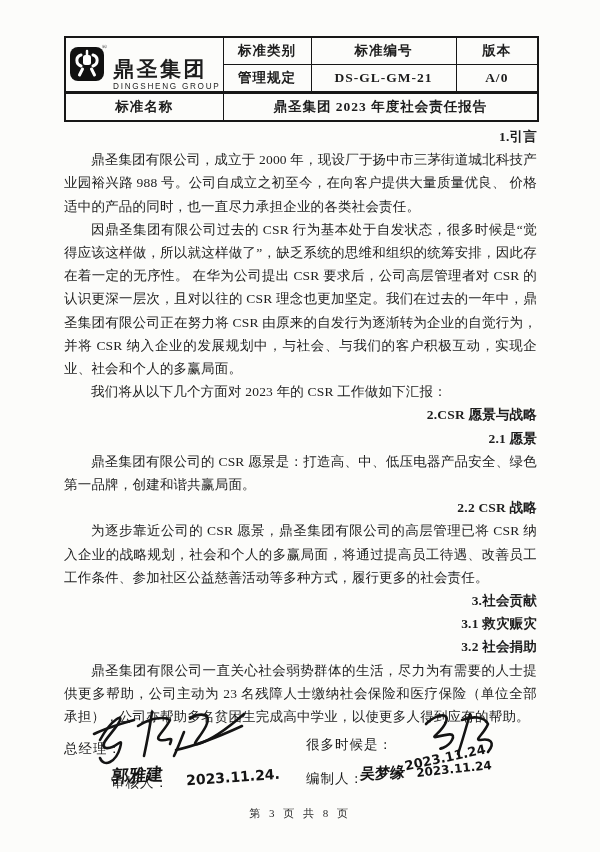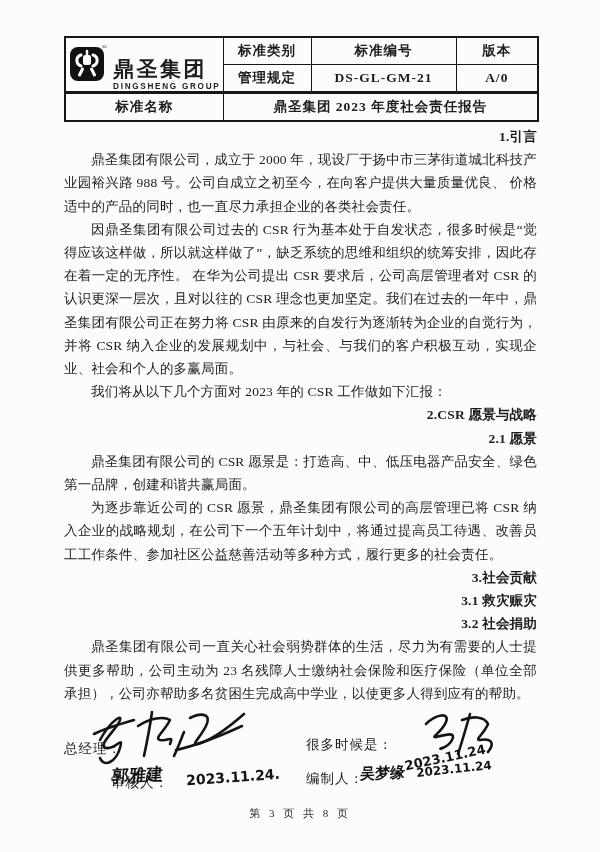--- a/index.html
+++ b/index.html
@@ -28,21 +28,21 @@
     position:absolute; top:-3px; right:-1px; font-size:7px; font-weight:400;
     letter-spacing:0;
   }
   .brand-text { display:flex; flex-direction:column; align-items:flex-start; }
   .brand-cn {
     font-family:"Liberation Sans","DejaVu Sans",sans-serif;
     font-size:21px; font-weight:900; letter-spacing:2.5px; line-height:1;margin-top:20px;
   }
   .brand-en {
     font-family:"Liberation Sans","DejaVu Sans",sans-serif;
-    font-size:8.2px; font-weight:700; letter-spacing:1.7px; margin-top:3px;
+    font-size:8.2px; font-weight:400; letter-spacing:1.7px; margin-top:3px;
   }
   
   .doc-body {
     position:absolute; left:64px; top:125px; width:473px;
     font-size:13.5px; line-height:23.2px; letter-spacing:0.2px;
   }
   .doc-body p { margin:0; text-indent:2em; text-align:justify; }
   .doc-body p.h { font-weight:700; text-align:right; }
   
   .sigs { position:absolute; left:64px; top:704px; width:473px; height:98px; }
@@ -120,21 +120,22 @@
     </table>
 
   <div class="doc-body">
     <p class="h">1.引言</p>
     <p>鼎圣集团有限公司，成立于 2000 年，现设厂于扬中市三茅街道城北科技产业园裕兴路 988 号。公司自成立之初至今，在向客户提供大量质量优良、 价格适中的产品的同时，也一直尽力承担企业的各类社会责任。</p>
     <p>因鼎圣集团有限公司过去的 CSR 行为基本处于自发状态，很多时候是“觉得应该这样做，所以就这样做了”，缺乏系统的思维和组织的统筹安排，因此存在着一定的无序性。 在华为公司提出 CSR 要求后，公司高层管理者对 CSR 的认识更深一层次，且对以往的 CSR 理念也更加坚定。我们在过去的一年中，鼎圣集团有限公司正在努力将 CSR 由原来的自发行为逐渐转为企业的自觉行为，并将 CSR 纳入企业的发展规划中，与社会、与我们的客户积极互动，实现企业、社会和个人的多赢局面。</p>
     <p>我们将从以下几个方面对 2023 年的 CSR 工作做如下汇报：</p>
     <p class="h">2.CSR 愿景与战略</p>
     <p class="h">2.1 愿景</p>
     <p>鼎圣集团有限公司的 CSR 愿景是：打造高、中、低压电器产品安全、绿色第一品牌，创建和谐共赢局面。</p>
-    <p>为逐步靠近公司的 CSR 愿景，鼎圣集团有限公司的高层管理已将 CSR 纳入企业的战略规划，在公司下一个五年计划中，将通过提高员工待遇、改善员工工作条件、参加社区公益慈善活动等多种方式，履行更多的社会责任。</p>
+    <p class="h">2.2 CSR 战略</p>
+    <p>为逐步靠近公司的 CSR 愿景，鼎圣集团有限公司的高层管理已将 CSR 纳入企业的战略规划，社会和个人的多赢局面，将通过提高员工待遇、改善员工工作条件、参加社区公益慈善活动等多种方式，履行更多的社会责任。</p>
     <p class="h">3.社会贡献</p>
     <p class="h">3.1 救灾赈灾</p>
     <p class="h">3.2 社会捐助</p>
     <p>鼎圣集团有限公司一直关心社会弱势群体的生活，尽力为有需要的人士提供更多帮助，公司主动为 23 名残障人士缴纳社会保险和医疗保险（单位全部承担），公司亦帮助多名贫困生完成高中学业，以使更多人得到应有的帮助。</p>
   </div>
 
   <div class="sigs">
     <span class="lbl gm-lbl">总经理：</span>
     <svg class="sig-svg gm-sig" width="160" height="64" viewBox="0 0 160 64">
       <path class="stroke" d="M10,36 C22,14 36,8 28,20 C20,32 8,42 16,44 C26,46 34,30 30,44 C26,58 14,64 10,54"></path>

